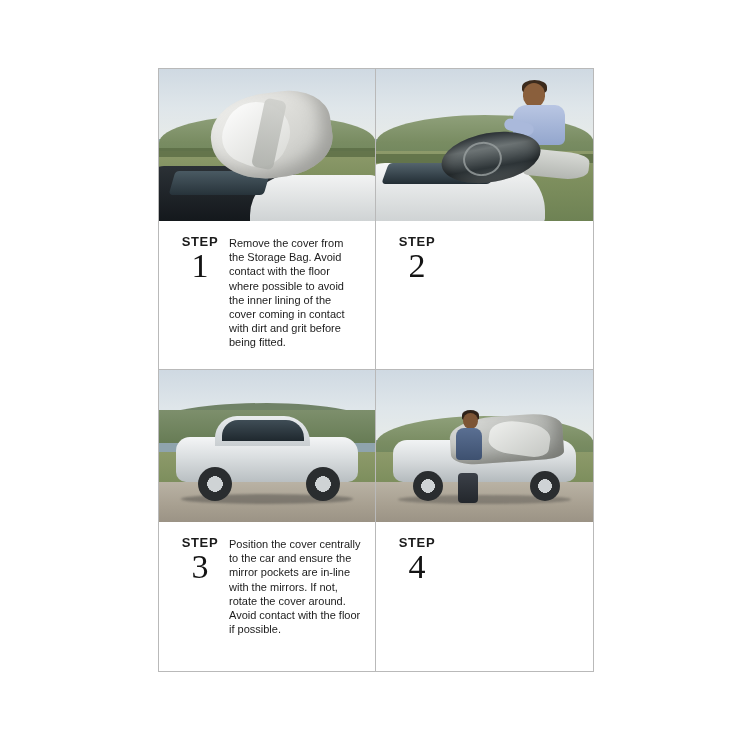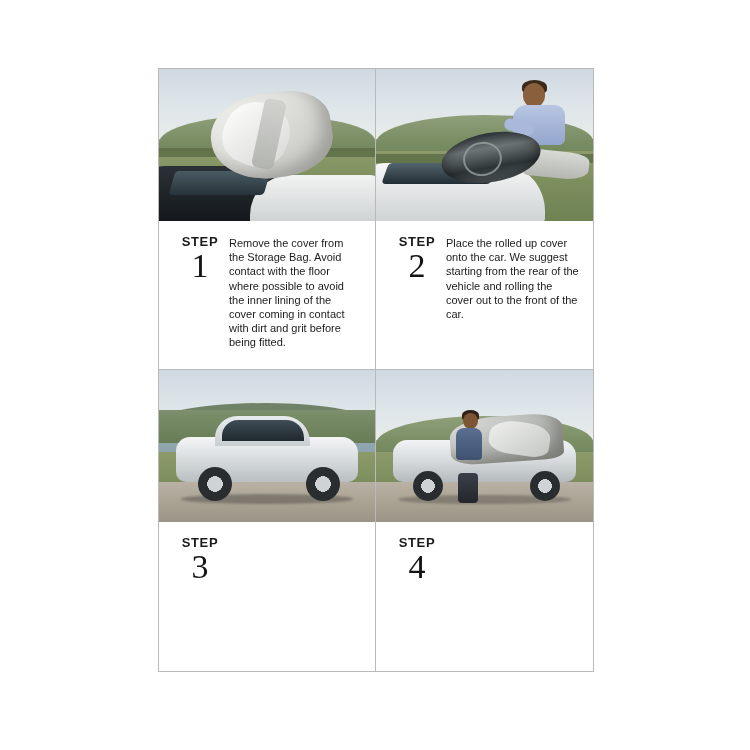--- a/index.html
+++ b/index.html
@@ -465,21 +465,20 @@
         <div class="roof-glass"></div>
         <div class="tail"></div>
         <div class="roll"></div>
         <div class="roll-spiral"></div>
       </div>
       <div class="caption">
         <div class="step-col">
           <div class="step-word">STEP</div>
           <div class="step-num">2</div>
         </div>
-        <div class="step-text">Place the rolled up cover onto the car. We suggest starting from the rear of the vehicle and rolling the cover out to the front of the car.</div>
       </div>
     </div>
 
     <div class="cell col1 row2">
       <div class="photo p3">
         <div class="sky"></div>
         <div class="ridge"></div>
         <div class="valley"></div>
         <div class="field"></div>
         <div class="road"></div>
@@ -488,20 +487,21 @@
         <div class="cabin"></div>
         <div class="glass"></div>
         <div class="wheel front"></div>
         <div class="wheel rear"></div>
       </div>
       <div class="caption">
         <div class="step-col">
           <div class="step-word">STEP</div>
           <div class="step-num">3</div>
         </div>
+        <div class="step-text">Position the cover centrally to the car and ensure the mirror pockets are in-line with the mirrors. If not, rotate the cover around. Avoid contact with the floor if possible.</div>
       </div>
     </div>
 
     <div class="cell col2 row2">
       <div class="photo p4">
         <div class="sky"></div>
         <div class="hills"></div>
         <div class="field"></div>
         <div class="road"></div>
         <div class="shadow"></div>

